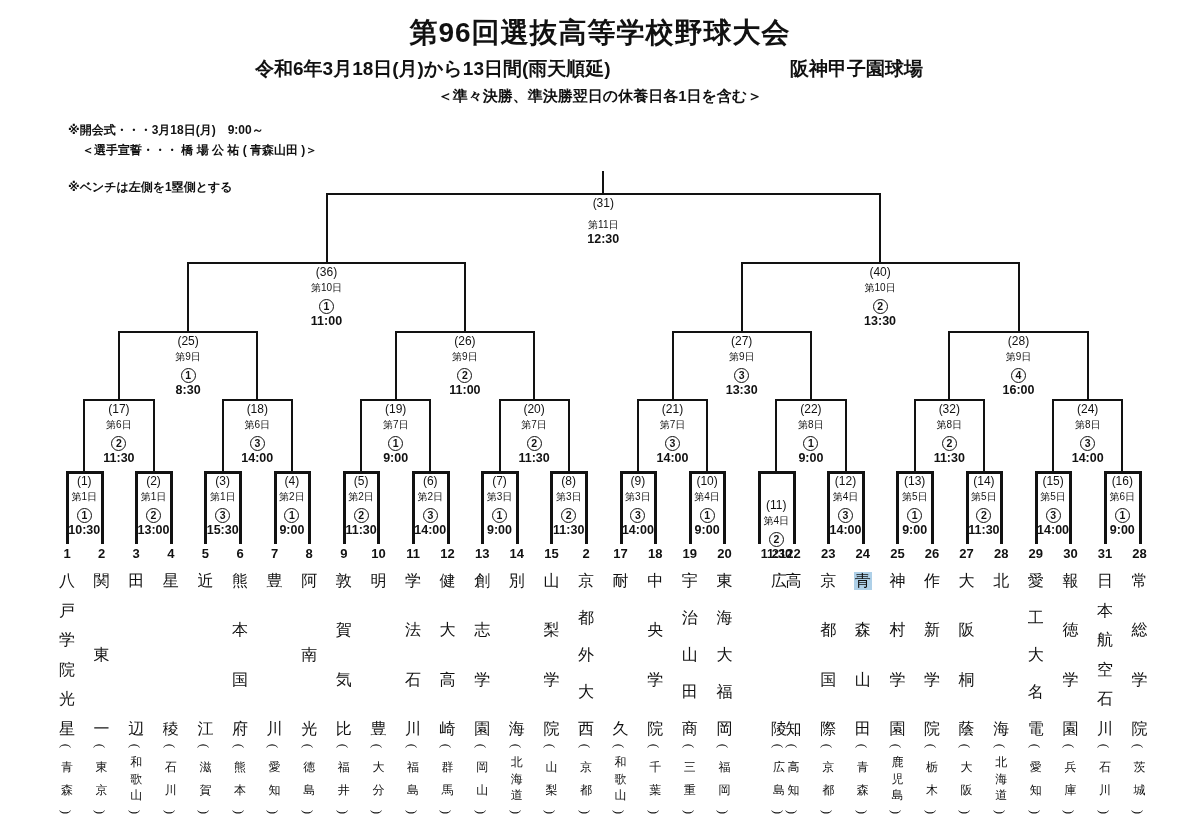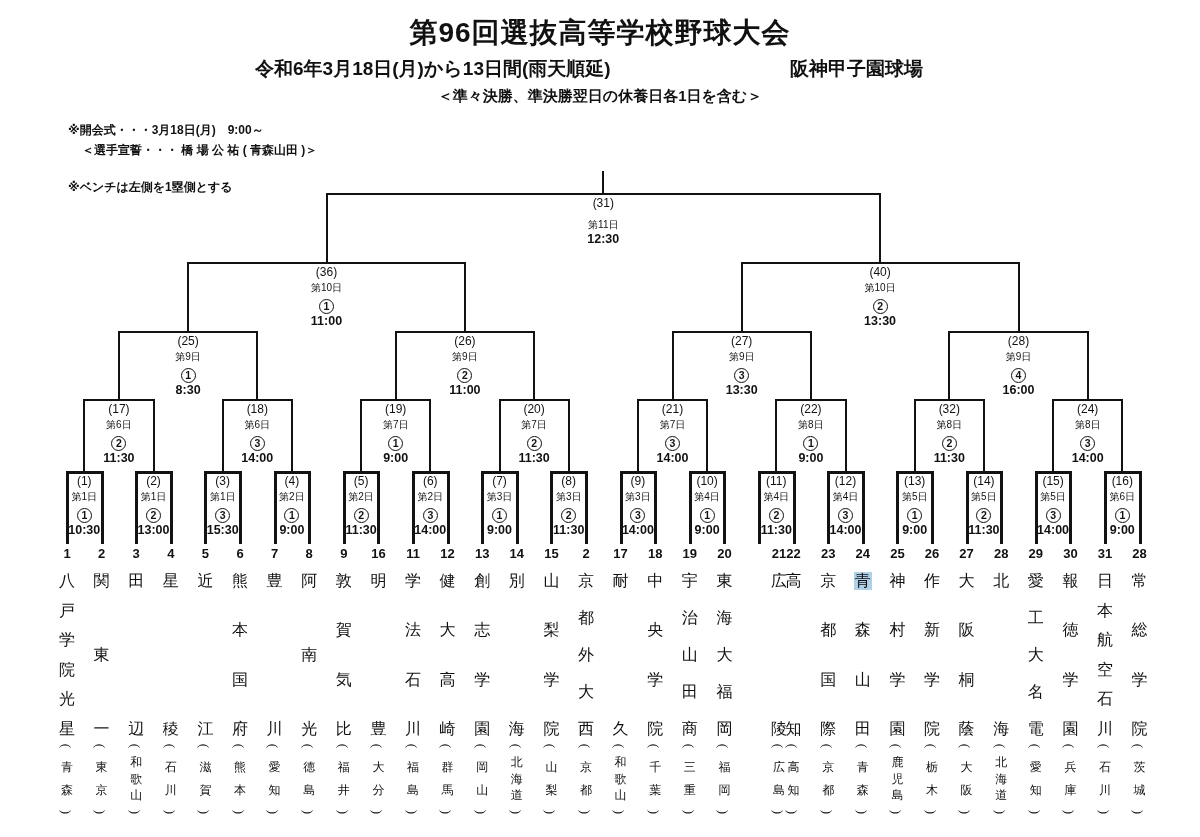--- a/index.html
+++ b/index.html
@@ -157,21 +157,21 @@
       <div class="glabel" style="left: 662.1px; top: 474px; width: 90px;">
         <div class="gnum">(10)</div>
         <div class="gday">第4日</div>
         <div class="gorder"><span class="circ">1</span></div>
         <div class="gtime">9:00</div>
       </div>
       <div class="hl" style="left: 758px; top: 471px; width: 36.6px; height: 3px;"></div>
       <div class="vl" style="left: 758px; top: 471px; width: 3px; height: 73px;"></div>
       <div class="vl" style="left: 792.6px; top: 471px; width: 3px; height: 73px;"></div>
       <div class="vl" style="left: 775.3px; top: 399px; width: 2px; height: 74px;"></div>
-      <div class="glabel" style="left: 731.3px; top: 474px; width: 90px;">
+      <div class="glabel" style="left: 731.3px; top: 498px; width: 90px;">
         <div class="gnum">(11)</div>
         <div class="gday">第4日</div>
         <div class="gorder"><span class="circ">2</span></div>
         <div class="gtime">11:30</div>
       </div>
       <div class="hl" style="left: 827.2px; top: 471px; width: 36.6px; height: 3px;"></div>
       <div class="vl" style="left: 827.2px; top: 471px; width: 3px; height: 73px;"></div>
       <div class="vl" style="left: 861.8px; top: 471px; width: 3px; height: 73px;"></div>
       <div class="vl" style="left: 844.5px; top: 399px; width: 2px; height: 74px;"></div>
       <div class="glabel" style="left: 800.5px; top: 474px; width: 90px;">
@@ -461,21 +461,21 @@
           <span>比</span>
         </div>
         <div class="tpref">
           <span class="vparen">(</span>
           <span>福</span>
           <span>井</span>
           <span class="vparen">)</span>
         </div>
       </div>
       <div class="team" style="left: 360.4px; top: 545px; height: 275px;">
-        <div class="tnum">16</div>
+        <div class="tnum">10</div>
         <div class="tname">
           <span>明</span>
           <span>豊</span>
         </div>
         <div class="tpref">
           <span class="vparen">(</span>
           <span>大</span>
           <span>分</span>
           <span class="vparen">)</span>
         </div>

